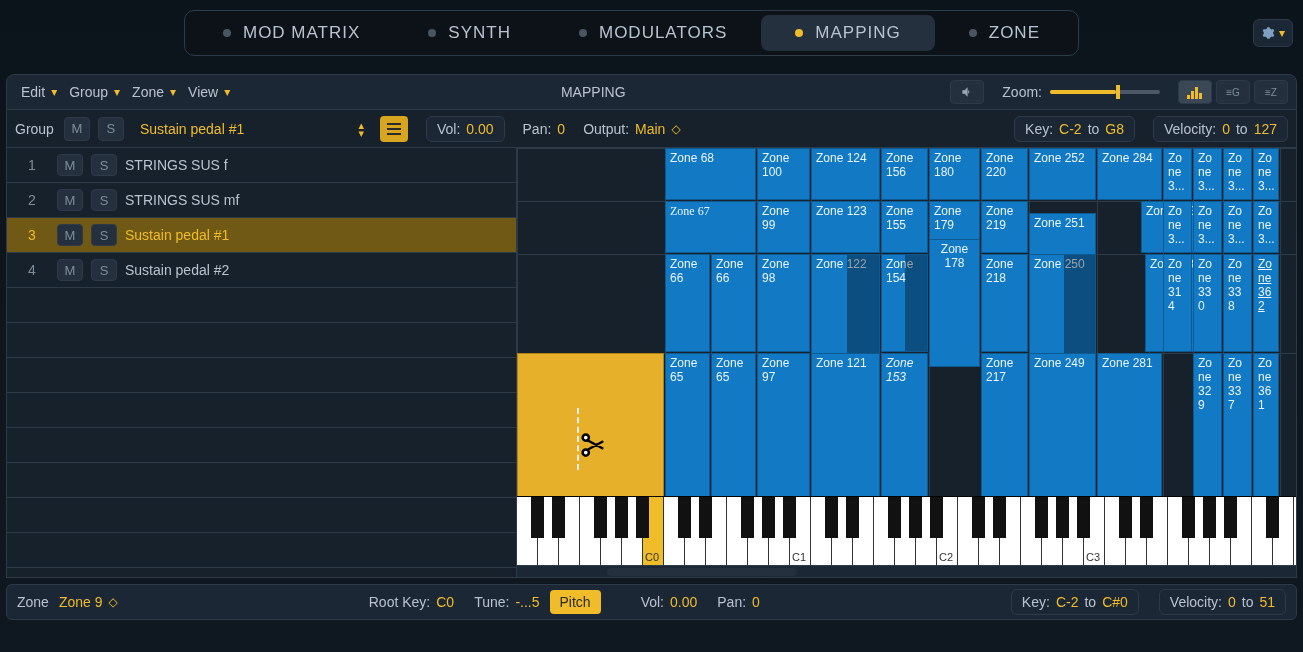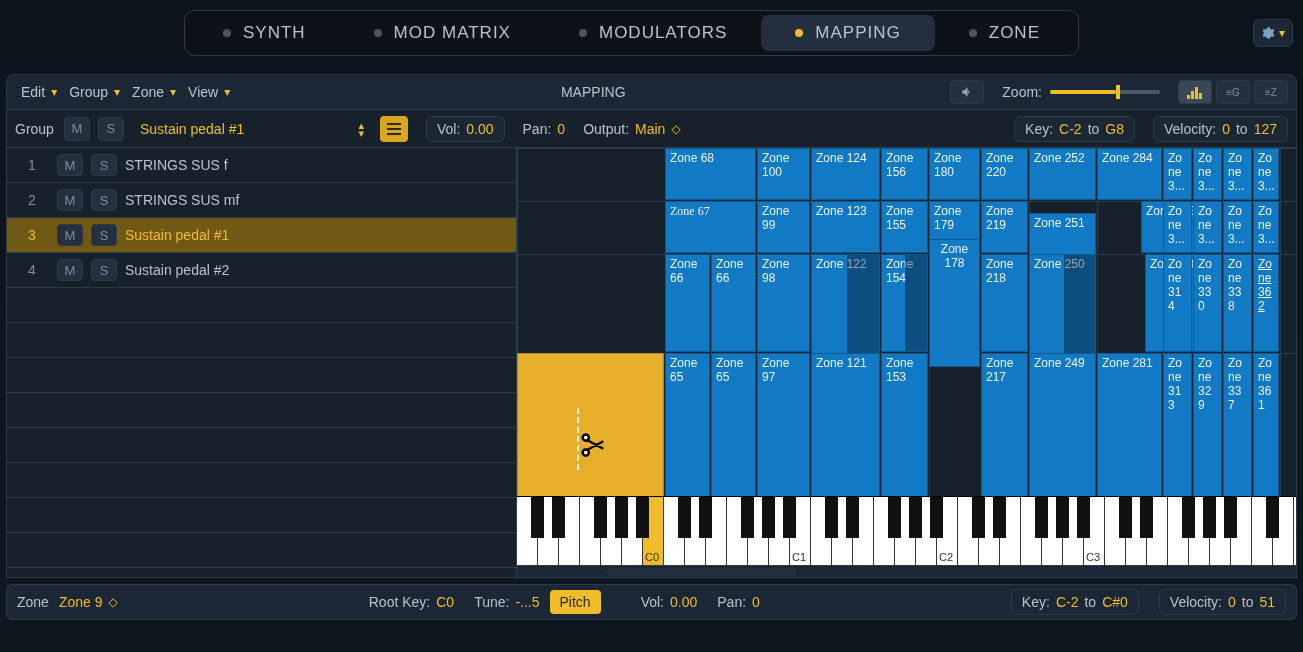--- a/index.html
+++ b/index.html
@@ -139,25 +139,25 @@
   .pitch-btn{background:var(--yellow);color:#2b2b2b;border-radius:4px;padding:4px 10px;cursor:pointer;}
 </style>
 </head>
 <body>
 
 <div class="tabs-wrap">
   <div class="tabs">
     <div class="tabs-inner" id="tabs-inner">
         <div class="tab">
           <span class="dot"></span>
-          <span>SYNTH</span>
+          <span>MOD MATRIX</span>
         </div>
         <div class="tab">
           <span class="dot"></span>
-          <span>MOD MATRIX</span>
+          <span>SYNTH</span>
         </div>
         <div class="tab">
           <span class="dot"></span>
           <span>MODULATORS</span>
         </div>
         <div class="tab active">
           <span class="dot"></span>
           <span>MAPPING</span>
         </div>
         <div class="tab">
@@ -354,25 +354,24 @@
         <div class="zone" style="left: 580px; width: 65px; top: 106px; height: 98px; margin-left: 48px;">Zone 282</div>
         <div class="zone" style="left: 646px; width: 29px; top: 106px; height: 98px;">Zo ne 31 4</div>
         <div class="zone" style="left: 676px; width: 29px; top: 106px; height: 98px;">Zo ne 33 0</div>
         <div class="zone" style="left: 706px; width: 29px; top: 106px; height: 98px;">Zo ne 33 8</div>
         <div class="zone" style="left: 736px; width: 26px; top: 106px; height: 98px; text-decoration: underline;">Zo ne 36 2</div>
         <div class="zone sel" style="left: 0px; width: 147px; top: 205px; height: 146px;"></div>
         <div class="zone" style="left: 148px; width: 45px; top: 205px; height: 146px;">Zone 65</div>
         <div class="zone" style="left: 194px; width: 45px; top: 205px; height: 146px;">Zone 65</div>
         <div class="zone" style="left: 240px; width: 53px; top: 205px; height: 146px;">Zone 97</div>
         <div class="zone" style="left: 294px; width: 69px; top: 205px; height: 146px;">Zone 121</div>
-        <div class="zone" style="left: 364px; width: 47px; top: 205px; height: 146px;">Zone 153</div>
+        <div class="zone" style="left: 364px; width: 47px; top: 205px; height: 146px; font-style: italic;">Zone 153</div>
         <div class="zone" style="left: 464px; width: 47px; top: 205px; height: 146px;">Zone 217</div>
         <div class="zone" style="left: 512px; width: 67px; top: 205px; height: 146px;">Zone 249</div>
         <div class="zone" style="left: 580px; width: 65px; top: 205px; height: 146px;">Zone 281</div>
-        <div class="zone" style="left: 646px; width: 29px; top: 205px; height: 146px;">Zo ne 31 3</div>
         <div class="zone" style="left: 676px; width: 29px; top: 205px; height: 146px;">Zo ne 32 9</div>
         <div class="zone" style="left: 706px; width: 29px; top: 205px; height: 146px;">Zo ne 33 7</div>
         <div class="zone" style="left: 736px; width: 26px; top: 205px; height: 146px;">Zo ne 36 1</div>
         <div class="cursor" style="top: 282px; left: 60px;"><div class="line"></div><svg viewBox="0 0 24 24">
             <path d="M9.5 6a2.5 2.5 0 11-5 0 2.5 2.5 0 015 0zM9.5 18a2.5 2.5 0 11-5 0 2.5 2.5 0 015 0zM8 8l13 7M8 16l13-7" stroke="#000" stroke-width="2" fill="#fff"></path>
           </svg></div>
       </div>
     <div class="keyboard" id="keyboard">
       <div class="kb-inner" id="kb-inner">
           <div class="white-key"></div>

